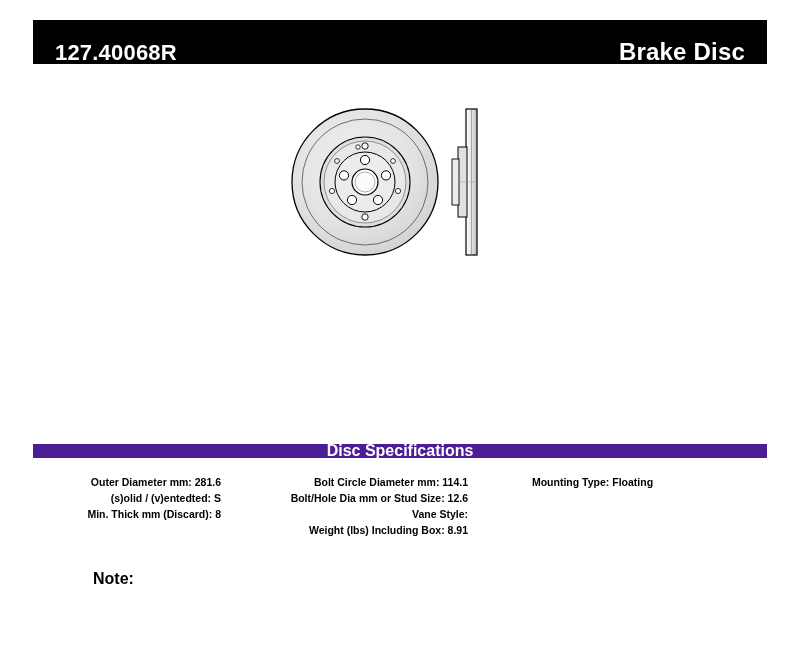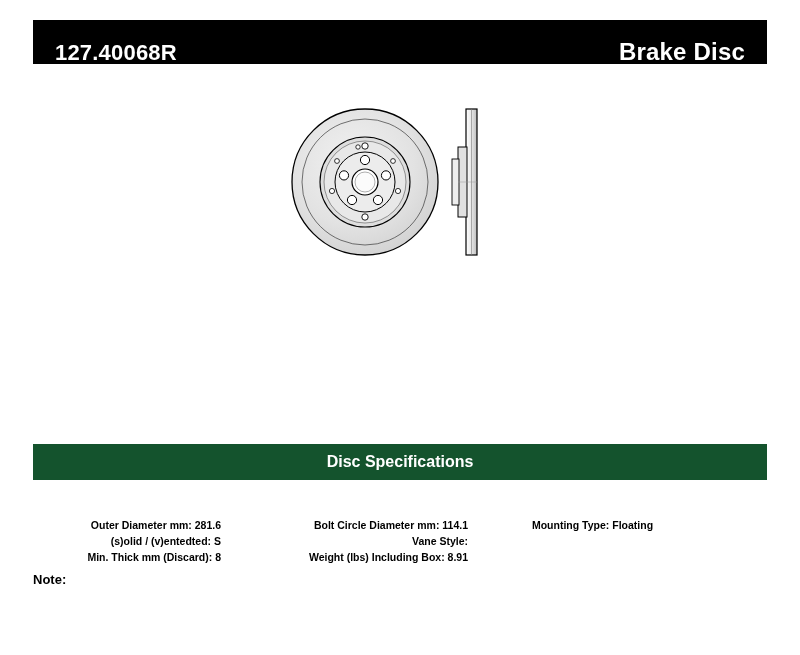--- a/index.html
+++ b/index.html
@@ -53,42 +53,41 @@
     width: 250px;
     height: 175px;
   }
 
   
   .spec-title-bar {
     position: absolute;
     left: 33px;
     top: 444px;
     width: 734px;
-    height: 36px;
-    background: #14532d;
+    height: 14px;
+    background: #4c1d95;
     display: flex;
     align-items: center;
     justify-content: center;
   }
   .spec-title {
     color: #ffffff;
     font-size: 16px;
     font-weight: bold;
     line-height: 1;
   }
 
   .spec-columns {
     position: absolute;
     left: 33px;
     top: 474px;
     width: 734px;
     display: flex;
     flex-direction: row;
     align-items: flex-start;
-    margin-top: 43px;
   }
   .spec-col {
     box-sizing: border-box;
   }
   .spec-col.left {
     width: 200px;
     text-align: right;
     padding-right: 12px;
   }
   .spec-col.middle {
@@ -109,22 +108,23 @@
   }
 
   
   .note-row {
     position: absolute;
     left: 33px;
     top: 570px;
     width: 734px;
   }
   .note-label {
-    font-size: 13px;
-    font-weight: bold;
+    font-size: 16px;
+    font-weight: bold;
+    margin-left: 60px;
   }
 </style>
 </head>
 <body>
 
 <div class="header-bar">
   <span class="part-number">127.40068R</span>
   <span class="product-type">Brake Disc</span>
 </div>
 
@@ -196,20 +196,21 @@
 <div class="spec-columns">
 
   <div class="spec-col left">
     <div class="spec-item">Outer Diameter mm: 281.6</div>
     <div class="spec-item">(s)olid / (v)entedted: S</div>
     <div class="spec-item">Min. Thick mm (Discard): 8</div>
   </div>
 
   <div class="spec-col middle">
     <div class="spec-item">Bolt Circle Diameter mm: 114.1</div>
+    <div class="spec-item">Bolt/Hole Dia mm or Stud Size: 12.6</div>
     <div class="spec-item">Vane Style:</div>
     <div class="spec-item">Weight (lbs) Including Box: 8.91</div>
   </div>
 
   <div class="spec-col right">
     <div class="spec-item">Mounting Type: Floating</div>
   </div>
 
 </div>
 

